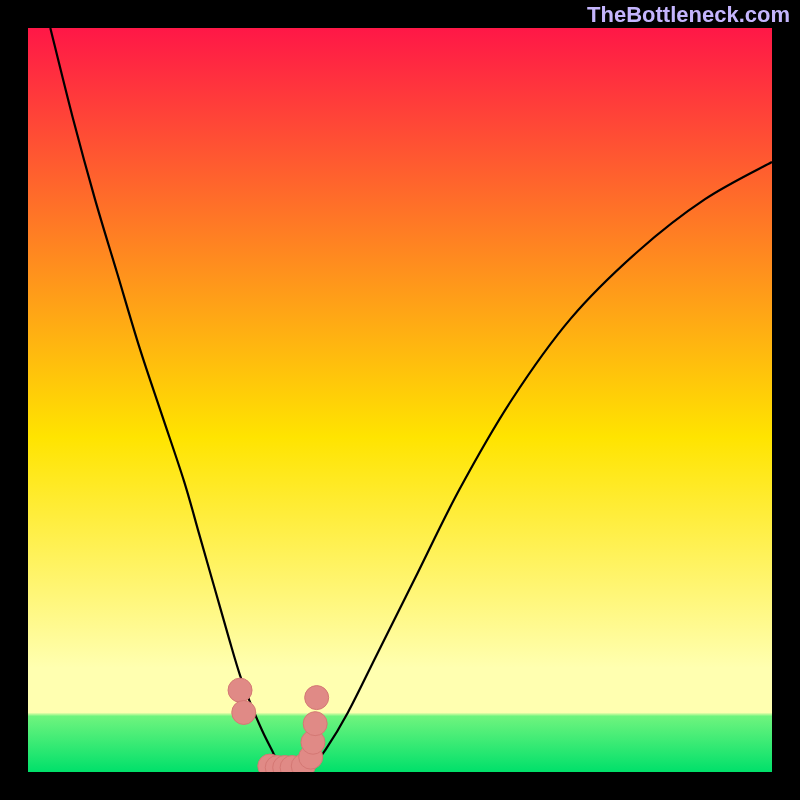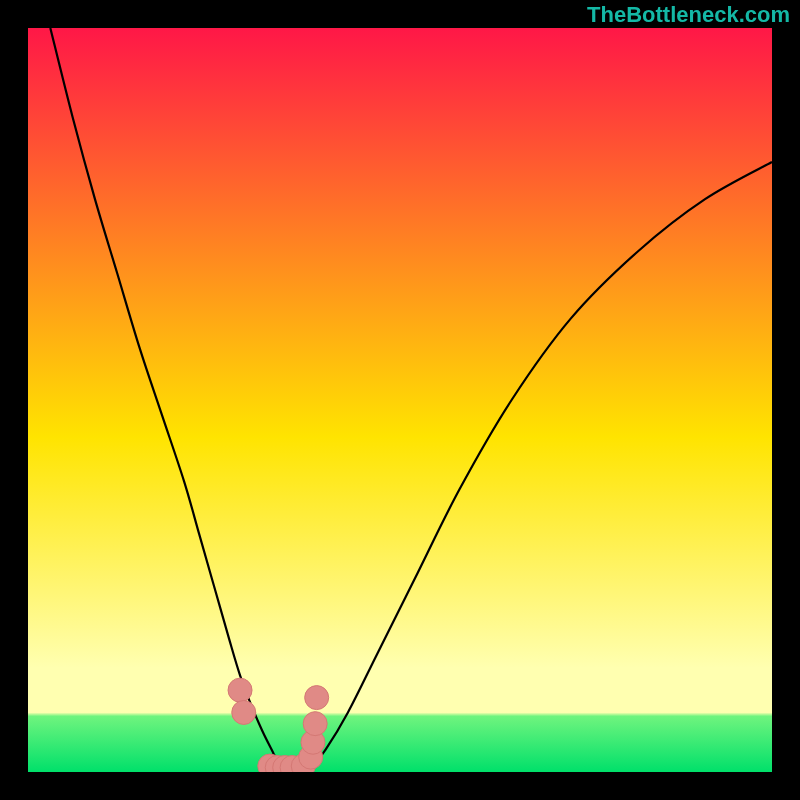--- a/index.html
+++ b/index.html
@@ -1,18 +1,18 @@
 <!DOCTYPE html>
 <html><head>
 <meta charset="utf-8">
 <style>
   html,body{margin:0;padding:0;width:800px;height:800px;overflow:hidden;background:#000}
   .frame{position:absolute;inset:0;background:#000}
   .plot{position:absolute;left:28px;top:28px;width:744px;height:744px;overflow:hidden}
-  .watermark{position:absolute;top:2px;right:10px;font:700 22px Arial,Helvetica,sans-serif;color:#14b8a6}
+  .watermark{position:absolute;top:2px;right:10px;font:700 22px Arial,Helvetica,sans-serif;color:#c4b5fd}
   svg{display:block}
 </style>
 </head>
 <body>
 
 <div class="frame">
   <div class="watermark">TheBottleneck.com</div>
   <div class="plot">
     <svg id="svg" width="744" height="744" viewBox="0 0 744 744">
       <defs>

